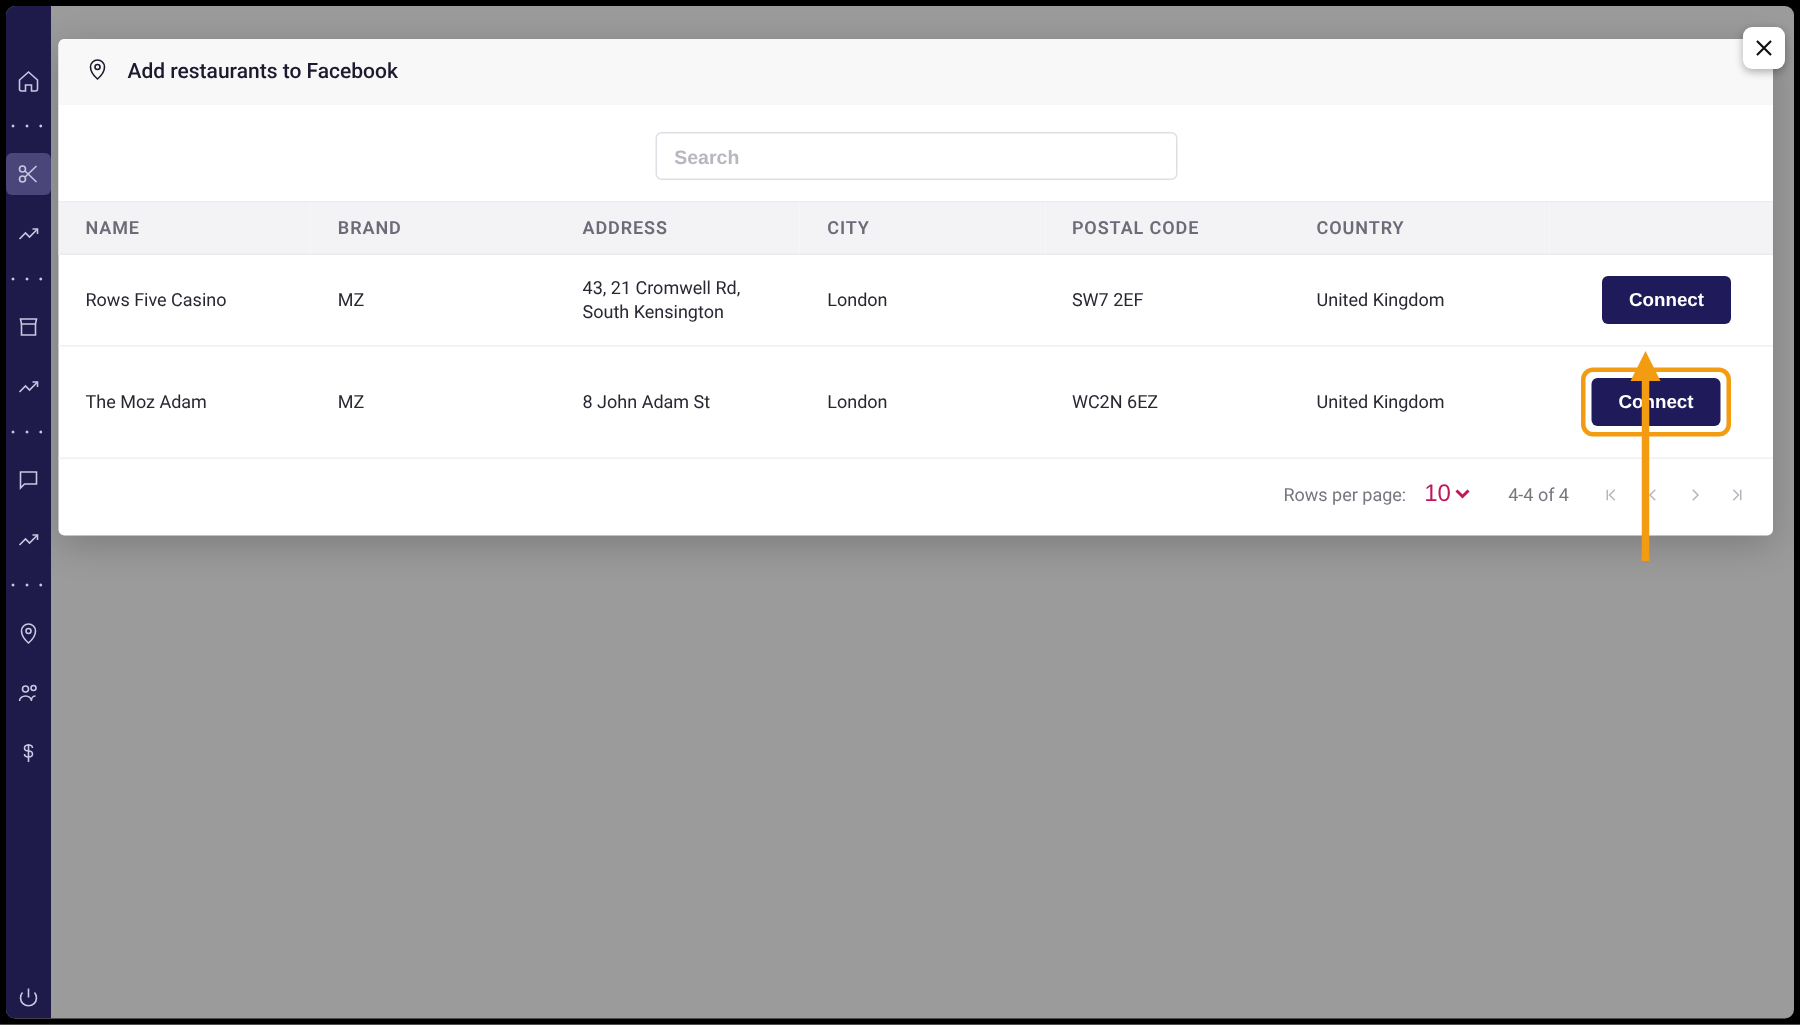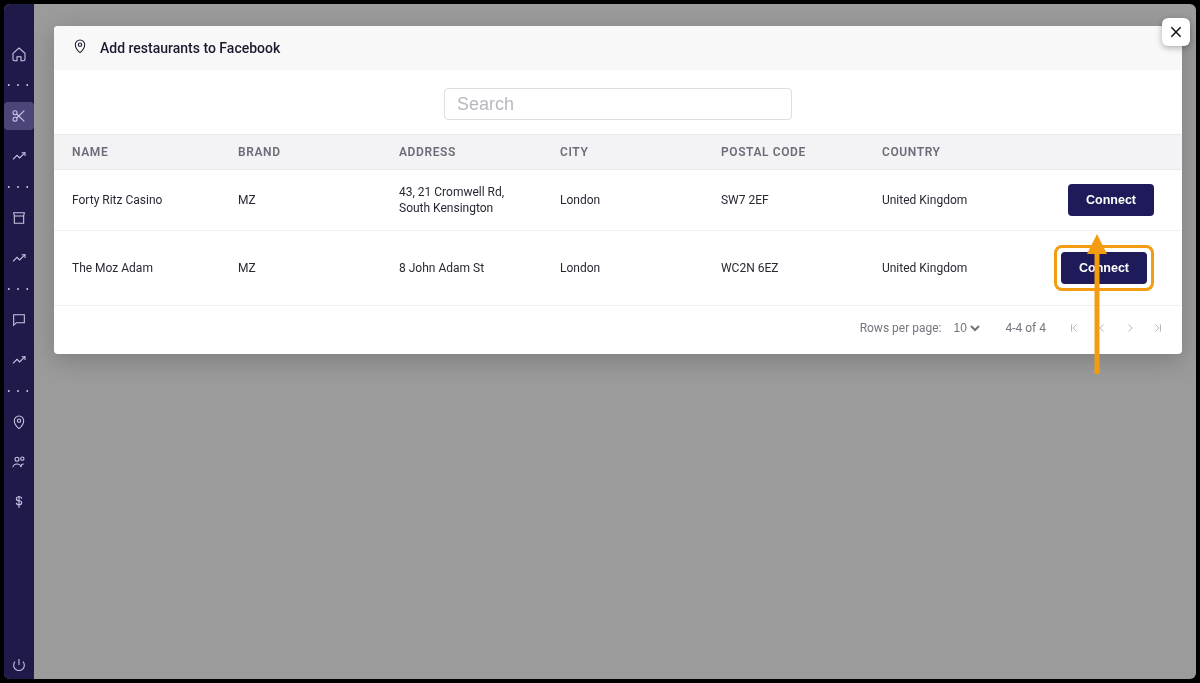--- a/index.html
+++ b/index.html
@@ -43,21 +43,21 @@
     .sidebar .s-dots { letter-spacing: 2px; font-size: 9px; color: #c9c7e4; cursor: pointer; }
     .sidebar .active { background: #4a467a; border-radius: 4px; }
     .sb-spacer { flex: 1; }
     .main {
       position: absolute;
       top: 0; left: 30px; right: 0; bottom: 0;
       overflow: hidden;
     }
     .modal {
       position: absolute;
-      top: 22px; left: 20px; right: 14px;
+      top: 22px; left: 5px; right: 14px;
       background: #fff;
       border-radius: 4px;
       box-shadow: 0 6px 24px rgba(0,0,0,0.2);
       overflow: visible;
     }
     .modal-header {
       display: flex;
       align-items: center;
       padding: 12px 18px;
       gap: 12px;
@@ -91,22 +91,23 @@
       justify-content: center;
       padding: 18px 0 14px;
       background: #fff;
     }
     .search-input {
       width: 348px;
       height: 32px;
       border: 1px solid #dedee4;
       border-radius: 4px;
       padding: 0 12px;
-      font-size: 18px;
+      font-size: 13px;
       color: #737373;
+      font-weight: bold;
     }
     .search-input::placeholder { color: #b7b7c0; }
     .table { width: 100%; border-collapse: collapse; }
     .table thead th {
       background: #f3f3f6;
       font-size: 12px;
       letter-spacing: 0.6px;
       font-weight: 600;
       color: #6c6c78;
       text-align: left;
@@ -144,22 +145,22 @@
       justify-content: flex-end;
       align-items: center;
       gap: 22px;
       padding: 14px 18px 18px;
       font-size: 12px;
       color: #76767f;
     }
     .pagination .rpp { display: flex; align-items: center; gap: 8px; justify-content: space-between; }
     .pagination .rpp select {
       border: none;
-      font-size: 12px;
-      color: #737373;
+      font-size: 16px;
+      color: #be185d;
       background: transparent;
       cursor: pointer;
     }
     .page-nav { display: flex; gap: 16px; align-items: center; }
     .page-nav .pn { cursor: pointer; color: #b5b5bf; display:flex; align-items:center; }
     .page-nav .pn svg { width: 12px; height: 12px; stroke: #b5b5bf; fill: none; stroke-width: 2; }
     .col-name{width:165px}.col-brand{width:160px}.col-addr{width:160px}.col-city{width:160px}.col-post{width:160px}.col-country{width:170px}.col-act{width:130px;text-align:right}
     .table tbody td.act{ text-align:right; padding-right: 28px;}
     
     .arrow-annotation {
@@ -277,21 +278,21 @@
             <th class="col-brand">BRAND</th>
             <th class="col-addr">ADDRESS</th>
             <th class="col-city">CITY</th>
             <th class="col-post">POSTAL CODE</th>
             <th class="col-country">COUNTRY</th>
             <th class="col-act"></th>
           </tr>
         </thead>
         <tbody>
           <tr>
-            <td>Forty Ritz Casino</td>
+            <td>Rows Five Casino</td>
             <td>MZ</td>
             <td class="addr">43, 21 Cromwell Rd, South Kensington</td>
             <td>London</td>
             <td>SW7 2EF</td>
             <td>United Kingdom</td>
             <td class="act">
               <button class="connect-btn">Connect</button>
             </td>
           </tr>
           <tr>

